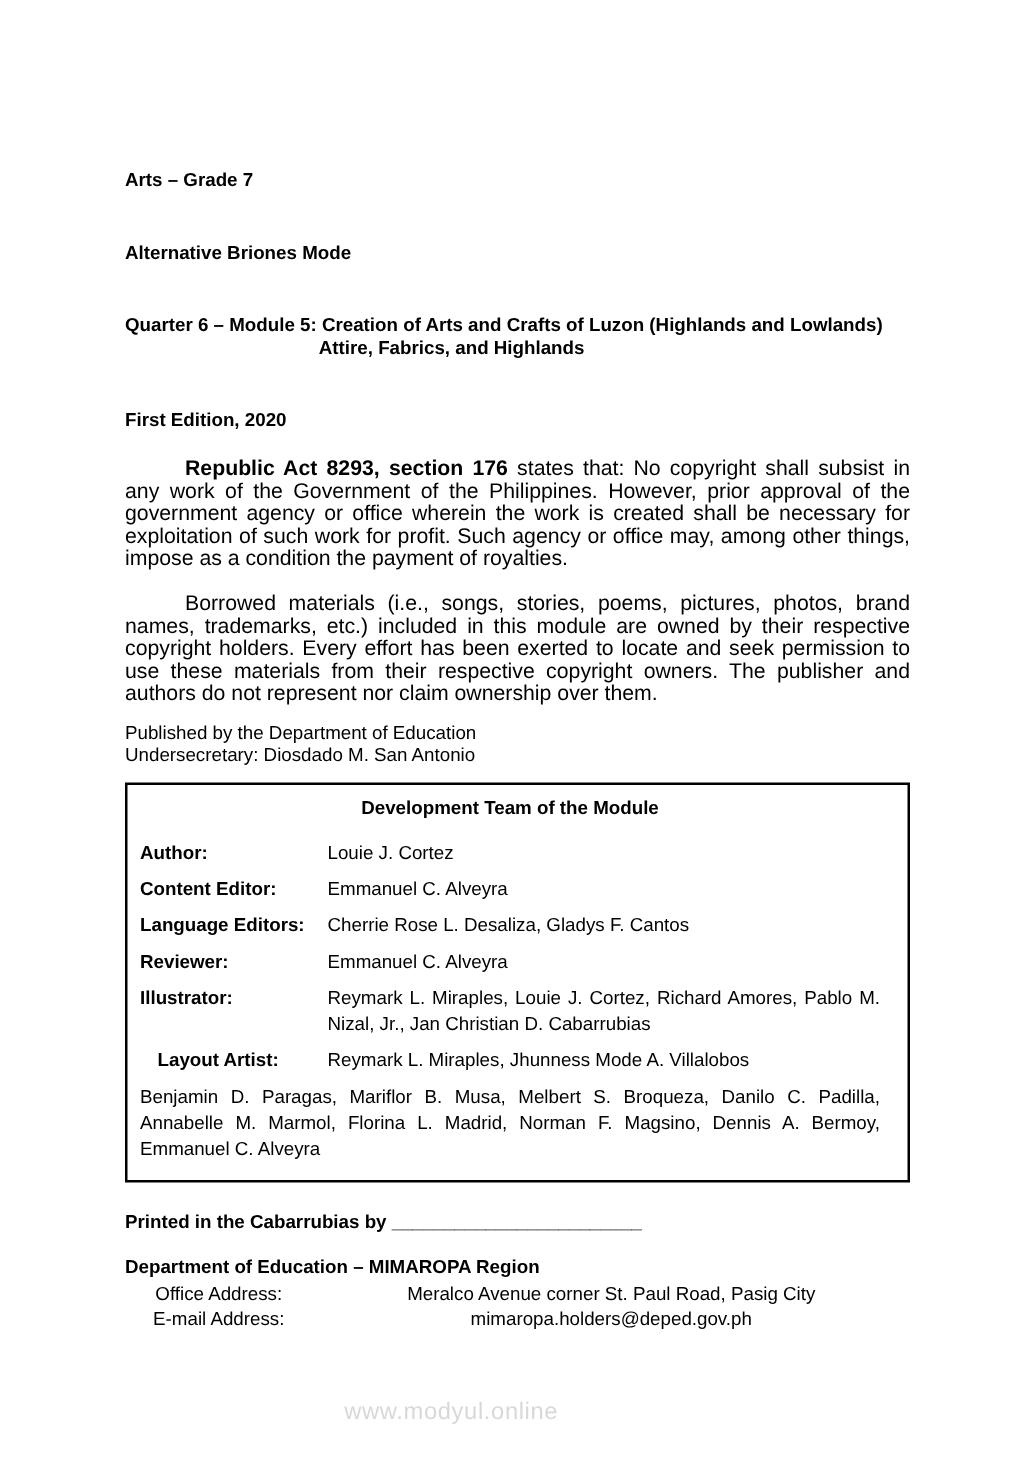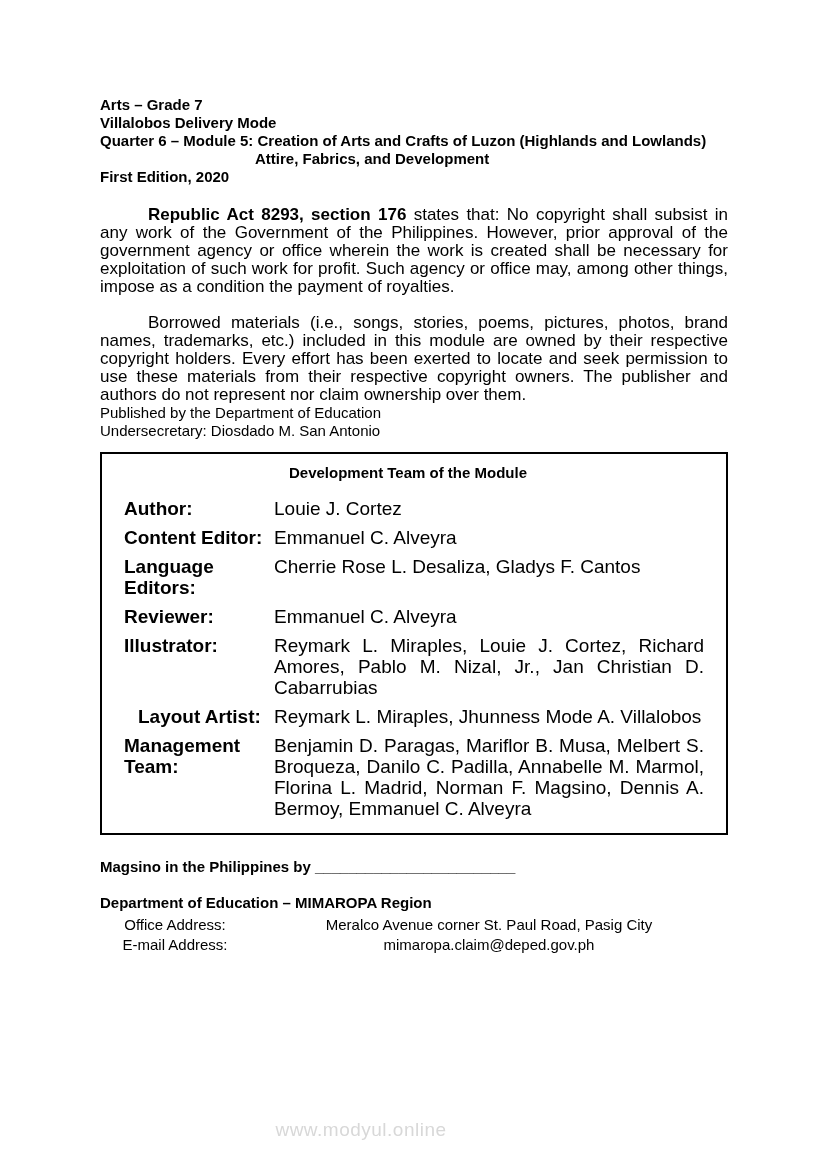--- a/index.html
+++ b/index.html
@@ -5,41 +5,41 @@
   * { margin: 0; padding: 0; box-sizing: border-box; }
   html, body { background: #ffffff; }
   body {
     width: 826px; height: 1169px; position: relative;
     font-family: "Liberation Sans", "DejaVu Sans", sans-serif;
     color: #000; overflow: hidden;
   }
   .content { position: absolute; left: 100px; top: 96px; width: 628px; }
 
   .doc-header { font-weight: bold; font-size: 15px; line-height: 18px; }
-  .doc-header .hline { white-space: nowrap; }
+  .doc-header .hline { white-space: nowrap; margin-top: 40px; }
   .doc-header .hline-wrap { padding-left: 155px; white-space: nowrap; }
 
   .para {
     font-size: 17px; line-height: 18px; text-align: justify;
     text-indent: 48px; margin-top: 18px;
   }
   .para.first { margin-top: 20px; }
   .bold { font-weight: bold; }
 
-  .publisher { font-size: 15px; line-height: 18px; }
+  .publisher { margin-top: 14px; font-size: 15px; line-height: 18px; }
 
   .dev-box {
     margin-top: 12px; border: 2px solid #000;
     padding: 10px 22px 12px 10px;
   }
   .box-title {
     text-align: center; font-weight: bold;
     font-size: 15px; line-height: 18px; margin-bottom: 16px;
   }
-  .team-row { display: flex; margin-bottom: 8px; font-size: 19px; line-height: 21px; margin-left: 12px; }
+  .team-row { display: flex; margin-bottom: 8px; font-size: 15px; line-height: 21px; }
   .team-row:last-child { margin-bottom: 2px; }
   .team-label { flex: 0 0 150px; width: 150px; font-weight: bold; }
   .team-label.indented { padding-left: 14px; }
   .team-value { flex: 1; text-align: justify; }
 
   .printed { margin-top: 22px; font-size: 15px; font-weight: bold; line-height: 19px; white-space: nowrap; }
 
   .contact { margin-top: 17px; font-size: 15px; }
   .contact-title { font-weight: bold; line-height: 20px; margin-bottom: 2px; }
   .contact-row { display: flex; line-height: 20px; text-align: center; }
@@ -52,23 +52,23 @@
     letter-spacing: 0.5px;
   }
 </style>
 </head>
 <body>
 
 <div class="content">
 
   <div class="doc-header">
     <div class="hline">Arts – Grade 7</div>
-    <div class="hline">Villalobos Delivery Mode</div>
+    <div class="hline">Alternative Briones Mode</div>
     <div class="hline">Quarter 6 – Module 5: Creation of Arts and Crafts of Luzon (Highlands and Lowlands)</div>
-    <div class="hline-wrap">Attire, Fabrics, and Development</div>
+    <div class="hline-wrap">Attire, Fabrics, and Highlands</div>
     <div class="hline">First Edition, 2020</div>
   </div>
 
   <p class="para first"><span class="bold">Republic Act 8293, section 176</span><span> states that: No copyright shall subsist in any work of the Government of the Philippines. However, prior approval of the government agency or office wherein the work is created shall be necessary for exploitation of such work for profit. Such agency or office may, among other things, impose as a condition the payment of royalties.</span></p>
 
   <p class="para">Borrowed materials (i.e., songs, stories, poems, pictures, photos, brand names, trademarks, etc.) included in this module are owned by their respective copyright holders. Every effort has been exerted to locate and seek permission to use these materials from their respective copyright owners. The publisher and authors do not represent nor claim ownership over them.</p>
 
   <div class="publisher">
     <div>Published by the Department of Education</div>
     <div>Undersecretary: Diosdado M. San Antonio</div>
@@ -95,34 +95,33 @@
     </div>
     <div class="team-row">
       <div class="team-label">Illustrator:</div>
       <div class="team-value">Reymark L. Miraples, Louie J. Cortez, Richard Amores, Pablo M. Nizal, Jr., Jan Christian D. Cabarrubias</div>
     </div>
     <div class="team-row">
       <div class="team-label indented">Layout Artist:</div>
       <div class="team-value">Reymark L. Miraples, Jhunness Mode A. Villalobos</div>
     </div>
     <div class="team-row">
-      <div class="team-label">Management Team:</div>
       <div class="team-value">Benjamin D. Paragas, Mariflor B. Musa, Melbert S. Broqueza, Danilo C. Padilla, Annabelle M. Marmol, Florina L. Madrid, Norman F. Magsino, Dennis A. Bermoy, Emmanuel C. Alveyra</div>
     </div>
   </div>
 
-  <div class="printed"><span>Magsino in the Philippines by</span> <span>________________________</span></div>
+  <div class="printed"><span>Printed in the Cabarrubias by</span> <span>________________________</span></div>
 
   <div class="contact">
     <div class="contact-title">Department of Education – MIMAROPA Region</div>
     <div class="contact-row">
       <div class="contact-label">Office Address:</div>
       <div class="contact-value">Meralco Avenue corner St. Paul Road, Pasig City</div>
     </div>
     <div class="contact-row">
       <div class="contact-label">E-mail Address:</div>
-      <div class="contact-value">mimaropa.claim@deped.gov.ph</div>
+      <div class="contact-value">mimaropa.holders@deped.gov.ph</div>
     </div>
   </div>
 
 </div>
 
 <div class="watermark">www.modyul.online</div>
 
 </body></html>

